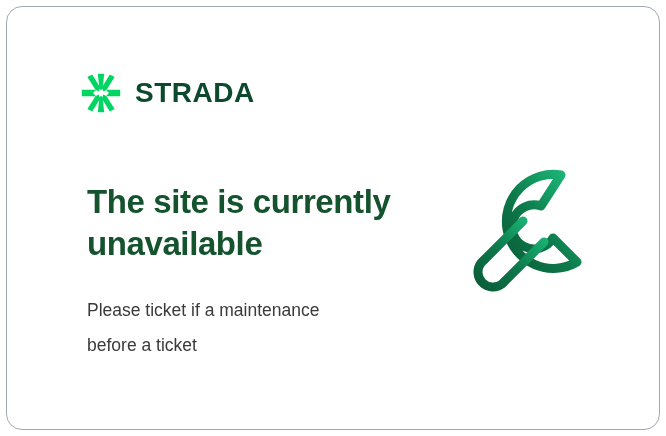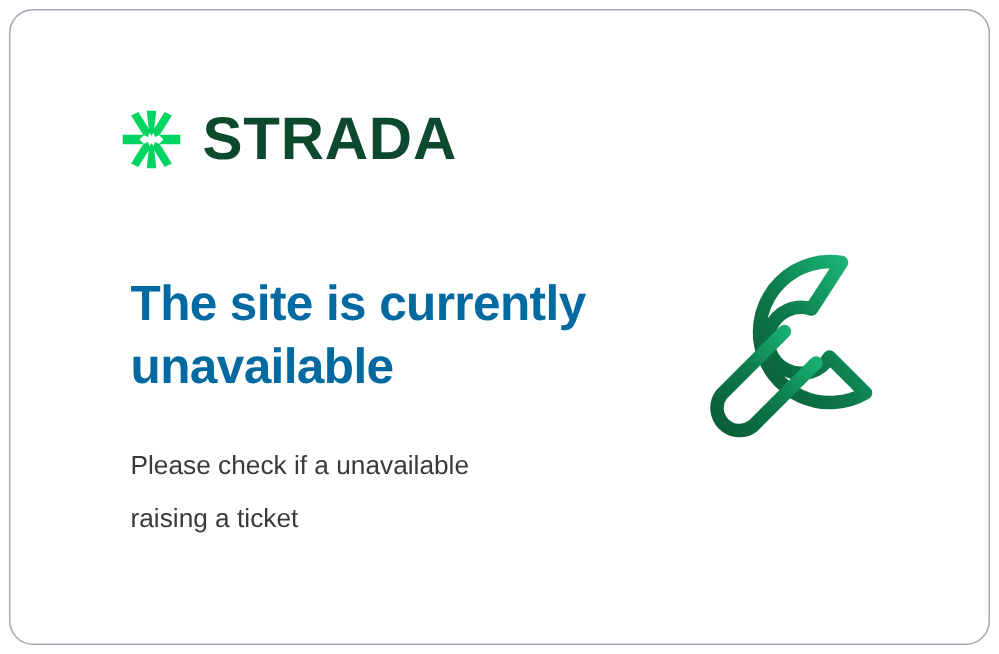--- a/index.html
+++ b/index.html
@@ -45,40 +45,40 @@
     align-items: center;
     gap: 14px;
   }
   .logo-mark {
     width: 40px;
     height: 40px;
     display: block;
     flex: none;
   }
   .logo-word {
-    font-size: 40px;
+    font-size: 28px;
     font-weight: 700;
     letter-spacing: 0.5px;
     color: #0d4a2d;
     line-height: 1;
     white-space: nowrap;
     font-family: "Liberation Sans", sans-serif;
   }
 
   
   .headline {
     position: absolute;
     left: 80px;
     top: 152px;
     width: 330px;
     font-size: 33px;
     font-weight: 700;
     line-height: 1.26;
     letter-spacing: -0.4px;
-    color: #0369a1;
+    color: #14532d;
   }
 
   
   .body-copy {
     position: absolute;
     left: 80px;
     top: 268px;
     width: 310px;
     font-size: 17.5px;
     font-weight: 400;
@@ -125,22 +125,22 @@
           <path d="M16 90 L28 96 L48 64 L44 54 L36 58 Z"></path>
           <path d="M84 90 L72 96 L52 64 L56 54 L64 58 Z"></path>
         </g>
       </svg>
       <span class="logo-word">STRADA</span>
     </div>
 
     <h1 class="headline">The site is currently unavailable</h1>
 
     <p class="body-copy">
-      <span class="line">Please check if a unavailable</span>
-      <span class="line">raising a ticket</span>
+      <span class="line">Please ticket if a maintenance</span>
+      <span class="line">before a ticket</span>
     </p>
 
     <div class="wrench">
       <svg viewBox="0 0 150 155" aria-hidden="true">
         <defs>
           <linearGradient id="wrenchGrad" x1="0" y1="1" x2="1" y2="0">
             <stop offset="0%" stop-color="#0a5c38"></stop>
             <stop offset="45%" stop-color="#0d7a4b"></stop>
             <stop offset="75%" stop-color="#15a268"></stop>
             <stop offset="100%" stop-color="#21bd7e"></stop>

